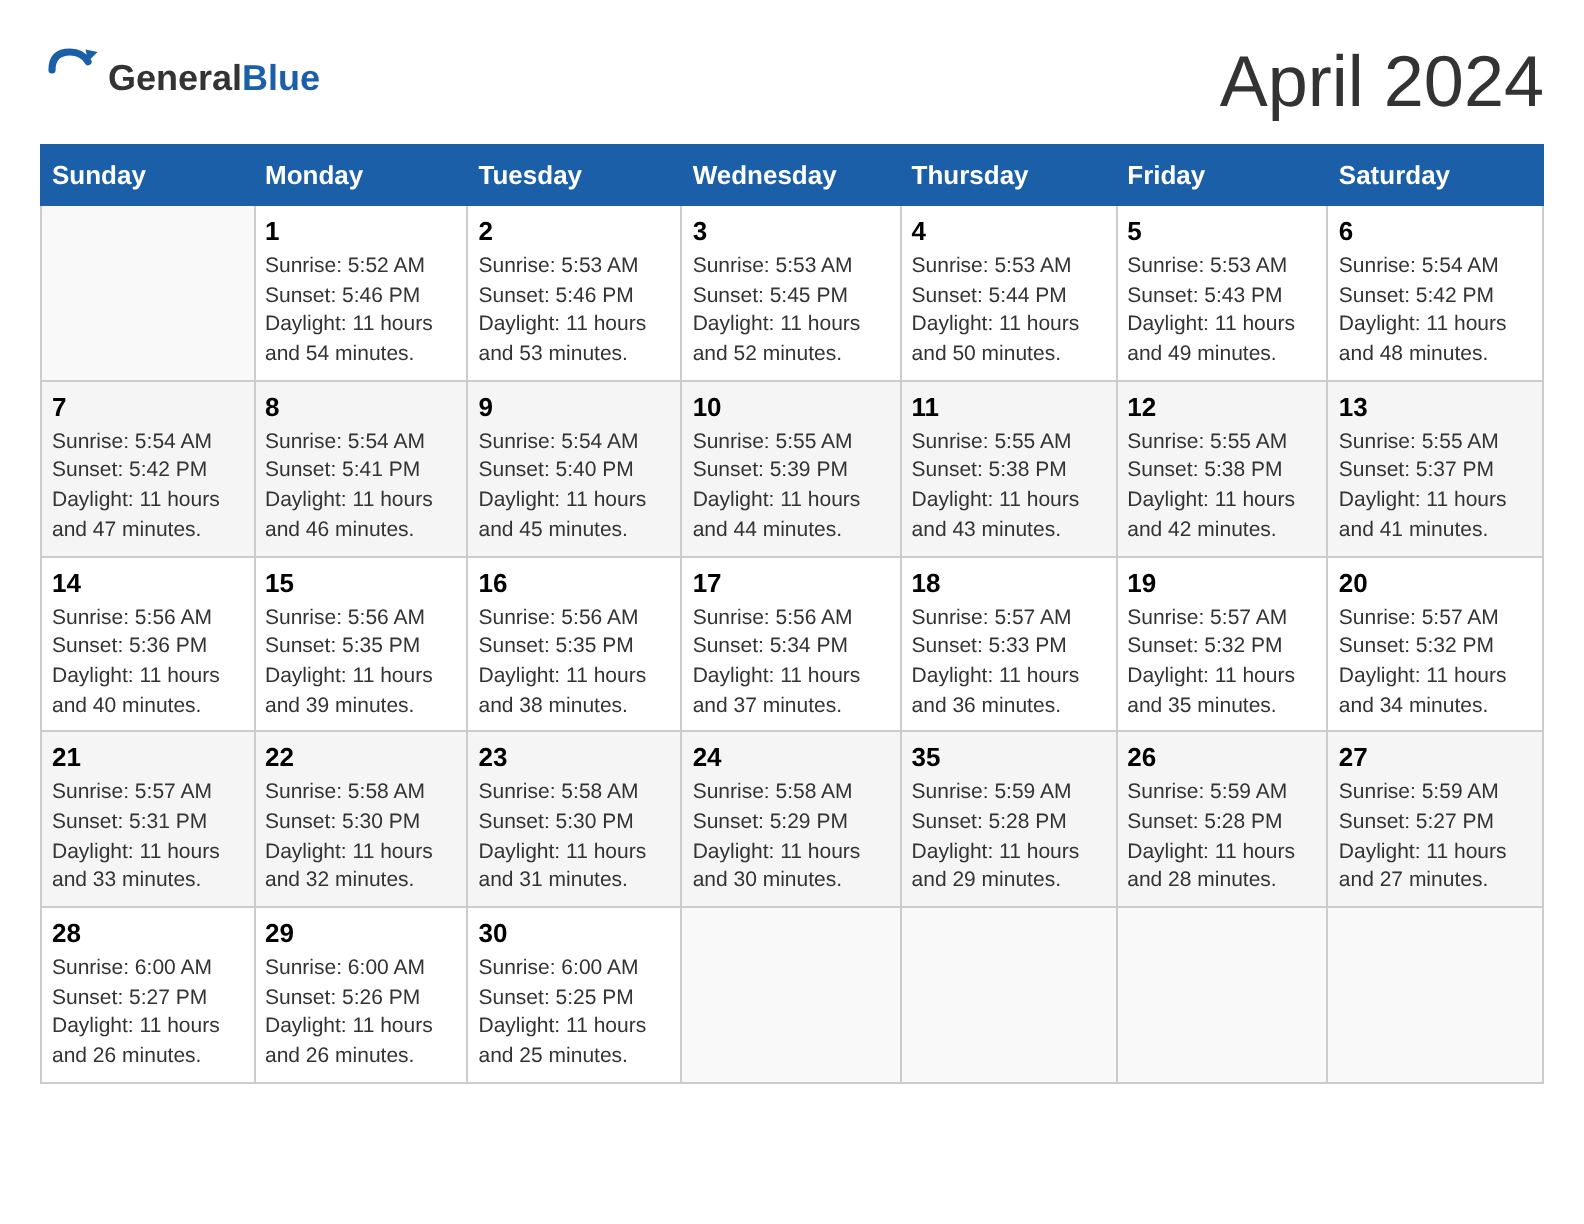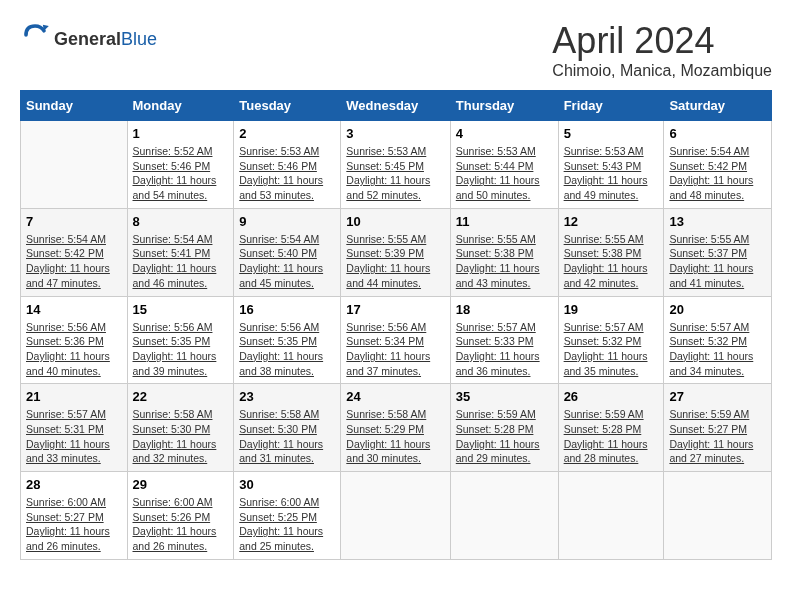--- a/index.html
+++ b/index.html
@@ -21,21 +21,21 @@
       align-items: flex-end;
     }
     .logo-text-general {
       font-size: 18px;
       color: #333;
       font-weight: bold;
     }
     .logo-text-blue {
       font-size: 18px;
       color: #1a5fa8;
-      font-weight: normal;
+      font-weight: bold;
     }
     .logo-icon {
       width: 30px;
       height: 30px;
       margin-right: 4px;
     }
     .title-block {
     }
     .main-title {
       font-size: 36px;
@@ -75,21 +75,20 @@
     .day-number {
       font-size: 13px;
       font-weight: bold;
       margin-bottom: 3px;
       display: block;
     }
     .day-info {
       color: #333;
       line-height: 1.4;
       font-size: 10.5px;
-      text-decoration: underline;
     }
     tbody tr:nth-child(odd) {
       background: #fff;
     }
     tbody tr:nth-child(even) {
       background: #f5f5f5;
     }
     .empty-cell {
       background: #f9f9f9;
     }
@@ -105,21 +104,20 @@
     </svg>
     <div>
       <div style="display:flex; align-items:baseline;">
         <span class="logo-text-general">General</span>
         <span class="logo-text-blue">Blue</span>
       </div>
     </div>
   </div>
   <div class="title-block">
     <div class="main-title">April 2024</div>
-    <div class="sub-title">Chimoio, Manica, Mozambique</div>
   </div>
 </div>
 
 <table>
   <thead>
     <tr>
     <th>Sunday</th>
         <th>Monday</th>
         <th>Tuesday</th>
         <th>Wednesday</th>

